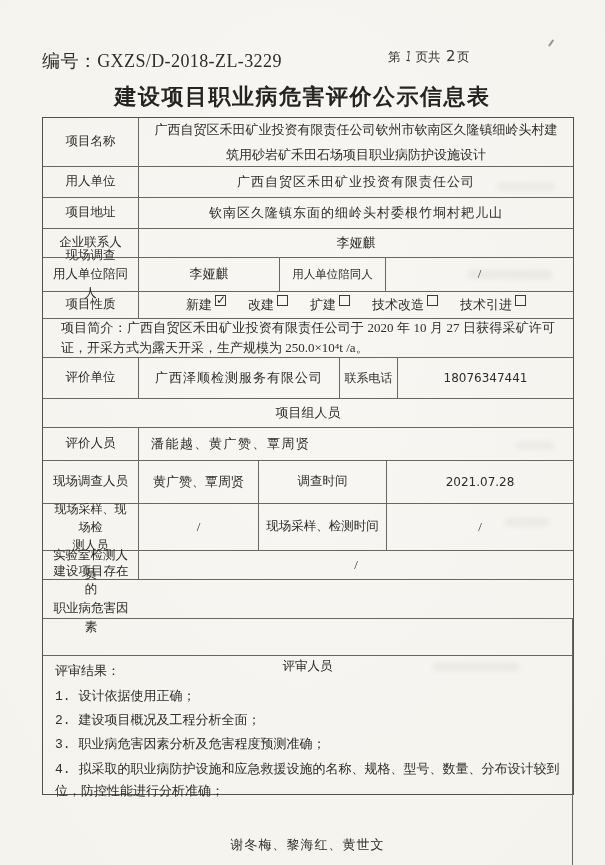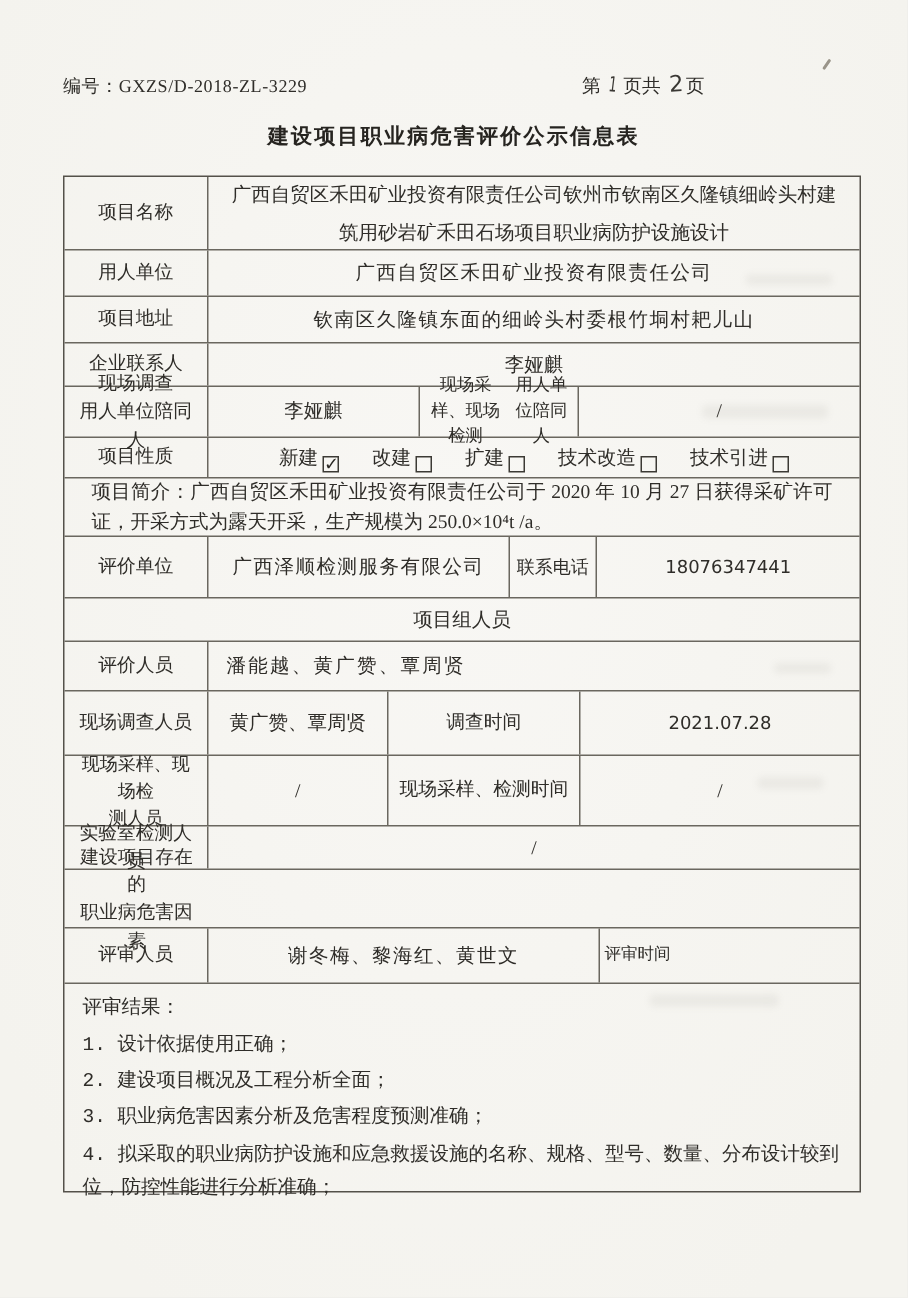--- a/index.html
+++ b/index.html
@@ -12,65 +12,65 @@
   .page{
     position:relative;
     width:605px;height:865px;
     background:var(--paper);
     background-image:radial-gradient(ellipse at 50% 40%, #f8f7f4 0%, #f4f3ee 85%);
     font-family:"Liberation Serif","DejaVu Serif",serif;
     color:var(--ink);
     overflow:hidden;
   }
   
-  .doc-no{position:absolute;top:49px;left:42px;font-size:12px;letter-spacing:.4px;}
+  .doc-no{position:absolute;top:49px;left:42px;font-size:18px;letter-spacing:.4px;}
   .page-no{position:absolute;top:47px;left:388px;font-size:12.5px;white-space:nowrap;}
   .hw{display:inline-block;color:#3a3834;font-family:"DejaVu Sans",sans-serif;}
   .hw-cur{font-size:14px;transform:rotate(7deg) scaleX(.6);margin:0 3px;}
   .hw-tot{font-size:15px;transform:rotate(-3deg);margin:0 2px;}
   .pen-tick{position:absolute;top:42px;left:547px;width:8px;height:1.6px;background:#9a958a;transform:rotate(-55deg);border-radius:1px;}
   
   .title{position:absolute;top:82px;left:0;width:100%;text-align:center;
-         font-size:14px;font-weight:bold;letter-spacing:1.5px;color:#262420;}
+         font-size:22px;font-weight:bold;letter-spacing:1.5px;color:#262420;}
   
   .form-table{position:absolute;top:117px;left:42px;width:532px;
               border:1.3px solid #54514a;font-size:13px;}
   .row{display:flex;border-bottom:1px solid var(--line);}
   .row:last-child{border-bottom:none;font-family:Liberation Mono, monospace;}
   .cell{display:flex;align-items:center;justify-content:center;text-align:center;
         border-right:1px solid var(--line);padding:2px 6px;line-height:1.55;}
   .cell:last-child{border-right:none;}
   .lbl{flex:0 0 96px;font-size:12.5px;flex-direction:column;}
   .val{flex:1;}
   .two-line span{display:block;line-height:1.5;}
   
   .r1{height:49px;}.r2{height:31px;}.r3{height:31px;}.r4{height:29px;}
   .r5{height:34px;}.r6{height:27px;}.r7{height:39px;}.r8{height:41px;}
   .r9{height:29px;}.r10{height:33px;}.r11{height:43px;}.r12{height:47px;}
-  .r13{height:29px;}.r14{height:39px;}.r15{height:37px;}.r16{height:138px;}
+  .r13{height:29px;}.r14{height:39px;}.r15{height:37px;flex-direction:column;}.r16{height:138px;}
   
   .r5 .c2{flex:0 0 141px;}
   .r5 .c3{flex:0 0 106px;font-size:11.5px;padding:2px 2px;}
   .r8 .c2{flex:0 0 201px;letter-spacing:1px;}
   .r8 .c3{flex:0 0 58px;font-size:12px;padding:2px 2px;}
   .r11 .c2,.r12 .c2{flex:0 0 120px;}
   .r11 .c3,.r12 .c3{flex:0 0 128px;font-size:12.5px;}
   .r12 .lbl{font-size:12px;}
   .r15 .c2{flex:0 0 261px;letter-spacing:1px;}
   .r15 .c3{flex:0 0 50px;font-size:11px;padding:2px 1px;}
   .r1 .val{line-height:1.95;padding:2px 12px;}
   .r2 .val,.r3 .val{letter-spacing:1px;}
   .r10 .val{justify-content:flex-start;text-align:left;padding-left:12px;letter-spacing:1.5px;}
   .r14 .val{justify-content:flex-start;text-align:left;padding-left:10px;}
   .full{flex:1;justify-content:center;text-align:left;padding:4px 10px;}
   .intro{display:block;line-height:1.55;padding:3px 8px;text-align:justify;}
   .num{font-family:"DejaVu Sans",sans-serif;font-size:12px;}
   
   .nature-opts{display:flex;gap:22px;align-items:center;justify-content:center;flex:1;}
-  .opt{display:inline-flex;align-items:flex-end;white-space:nowrap;}
+  .opt{display:inline-flex;align-items:flex-start;white-space:nowrap;}
   .cbx{display:inline-block;width:11px;height:11px;border:1.2px solid #3c3a35;
        margin-left:3px;font-size:12px;line-height:9px;text-align:center;
        font-family:"DejaVu Sans",sans-serif;color:#2a2824;overflow:visible;}
   
   .rr{display:block;padding:6px 10px 4px 12px;}
   .rr-head{line-height:20px;margin-bottom:5px;}
   .rr-item{line-height:20px;margin-bottom:4px;}
   .rr-item.wrap2{line-height:22px;}
   
   .smudge{position:absolute;background:#8d8a80;opacity:.10;filter:blur(2.5px);border-radius:3px;}
@@ -112,21 +112,20 @@
       <div class="cell val">李娅麒</div>
     </div>
 
     <div class="row r5">
       <div class="cell lbl two-line">
         <span>现场调查</span>
         <span>用人单位陪同人</span>
       </div>
       <div class="cell c2">李娅麒</div>
       <div class="cell c3 two-line">
-        <span>现场采样、现场检测</span>
         <span>用人单位陪同人</span>
       </div>
       <div class="cell val">/</div>
     </div>
 
     <div class="row r6">
       <div class="cell lbl">项目性质</div>
       <div class="cell val nature-opts">
         <span class="opt">
             <span>新建</span>

